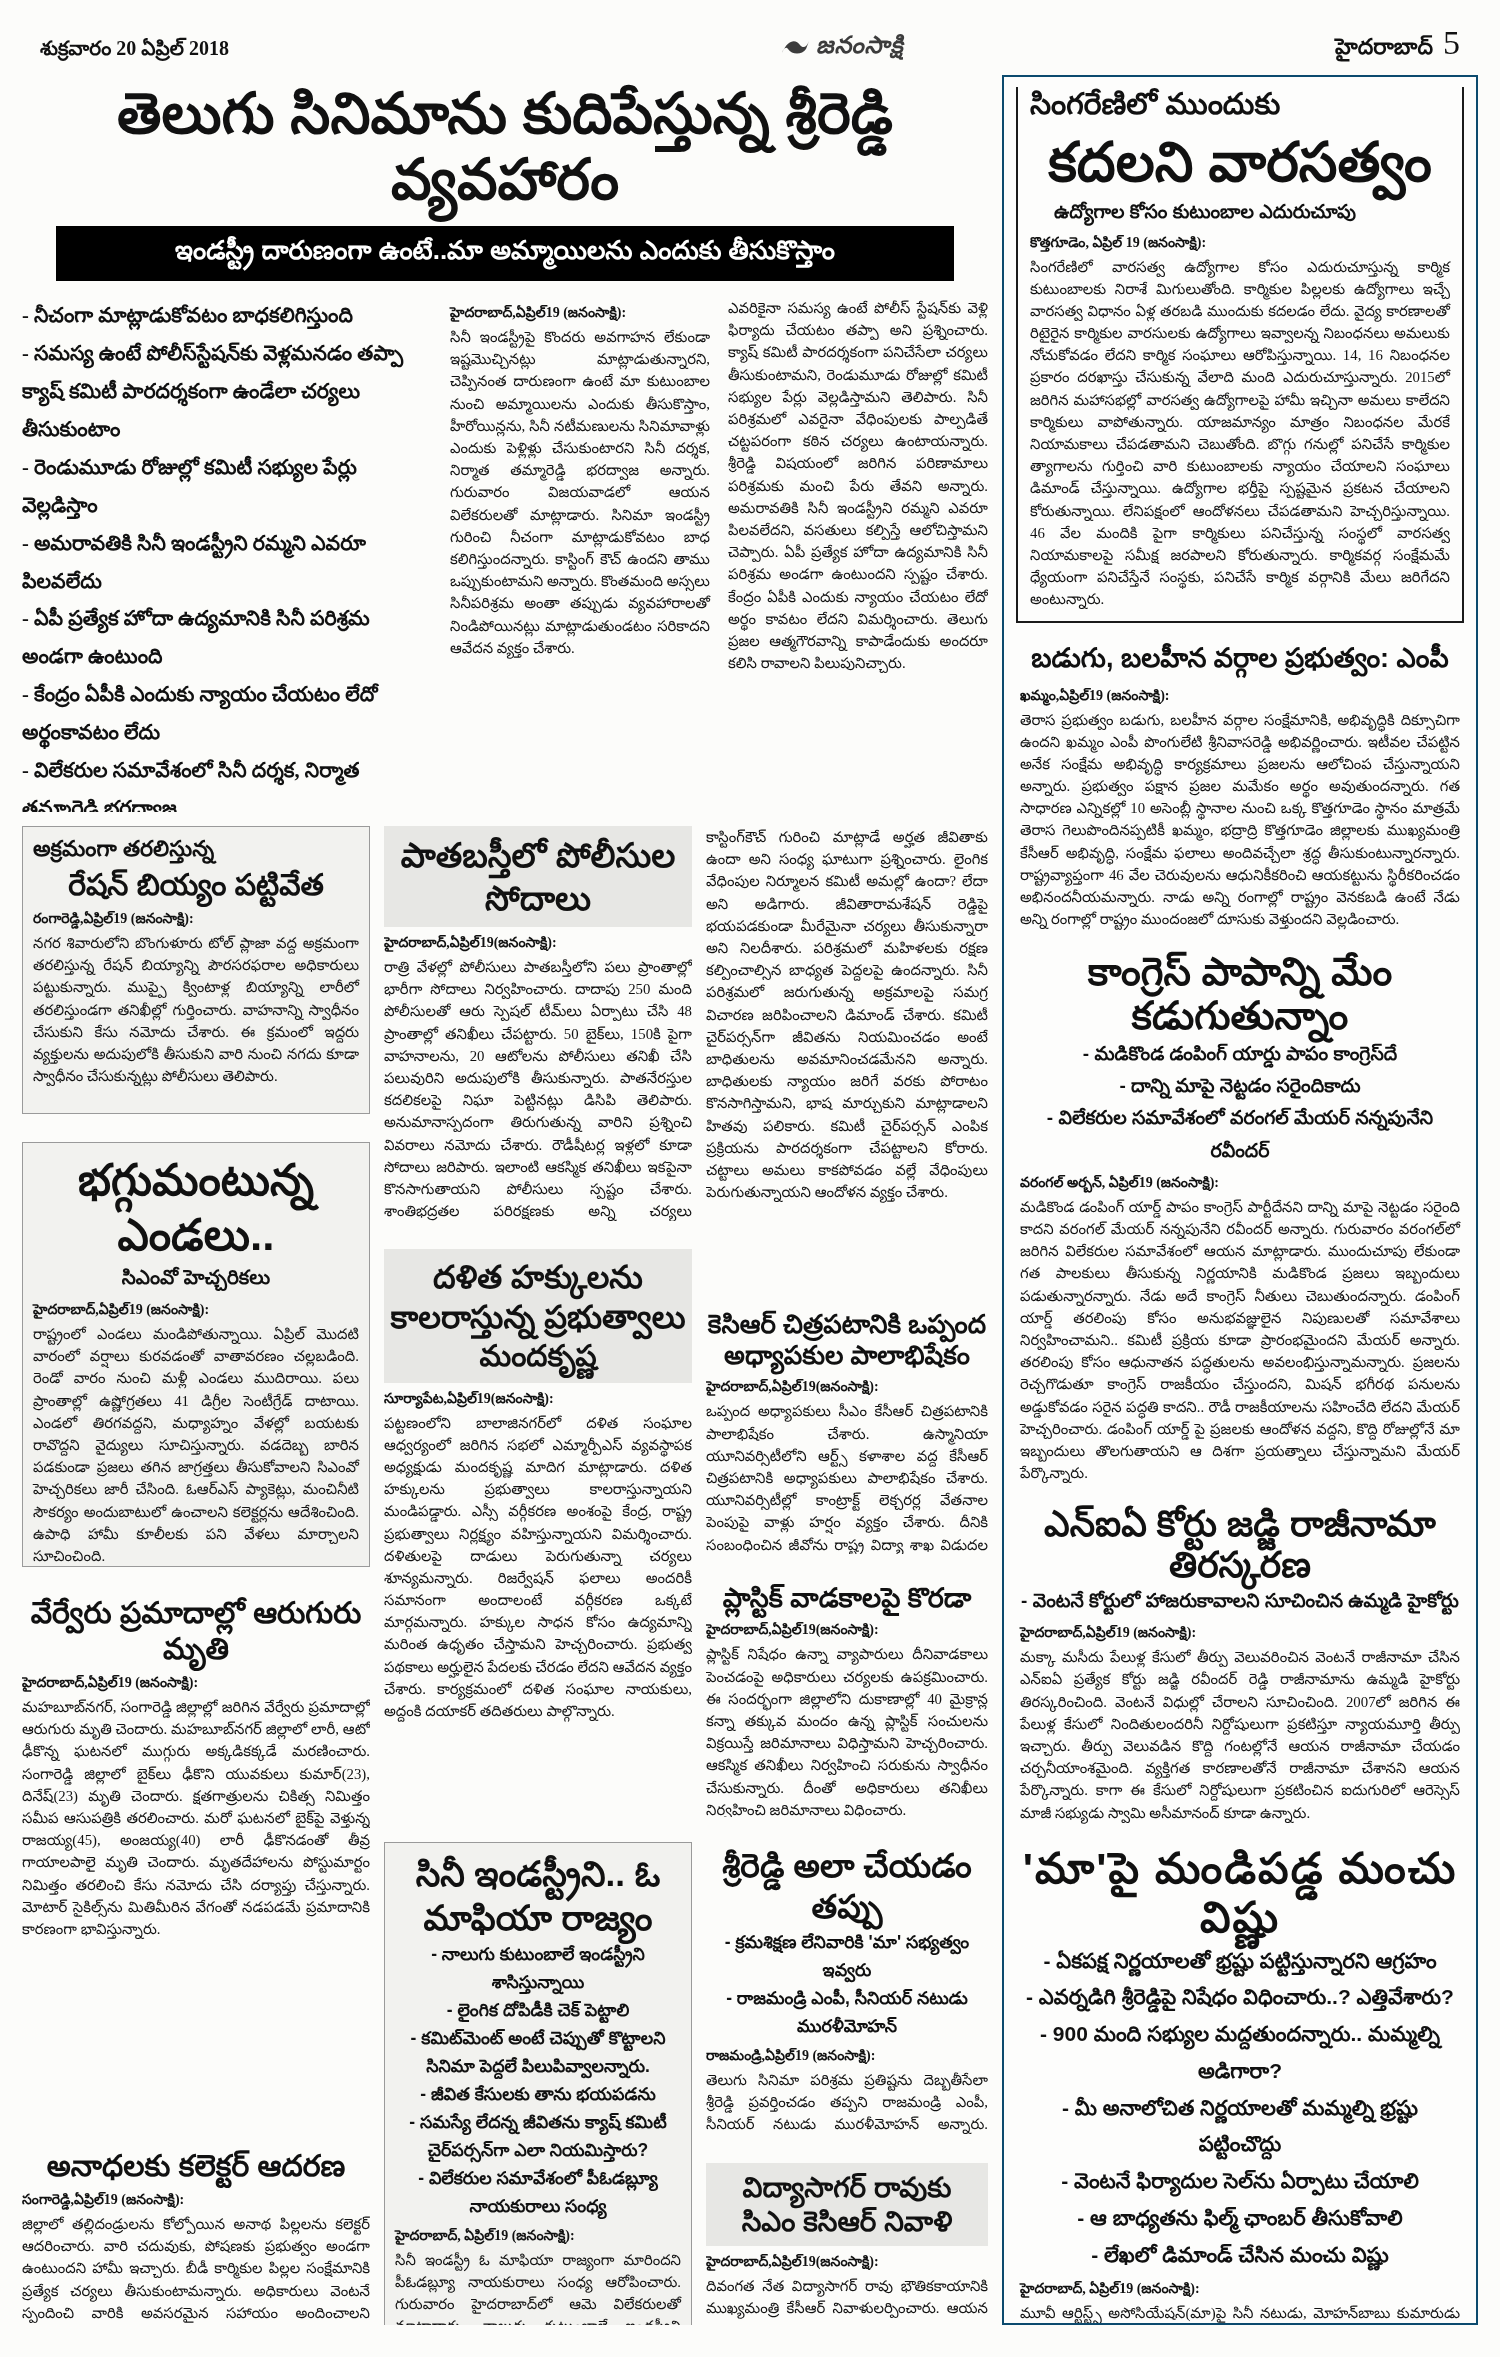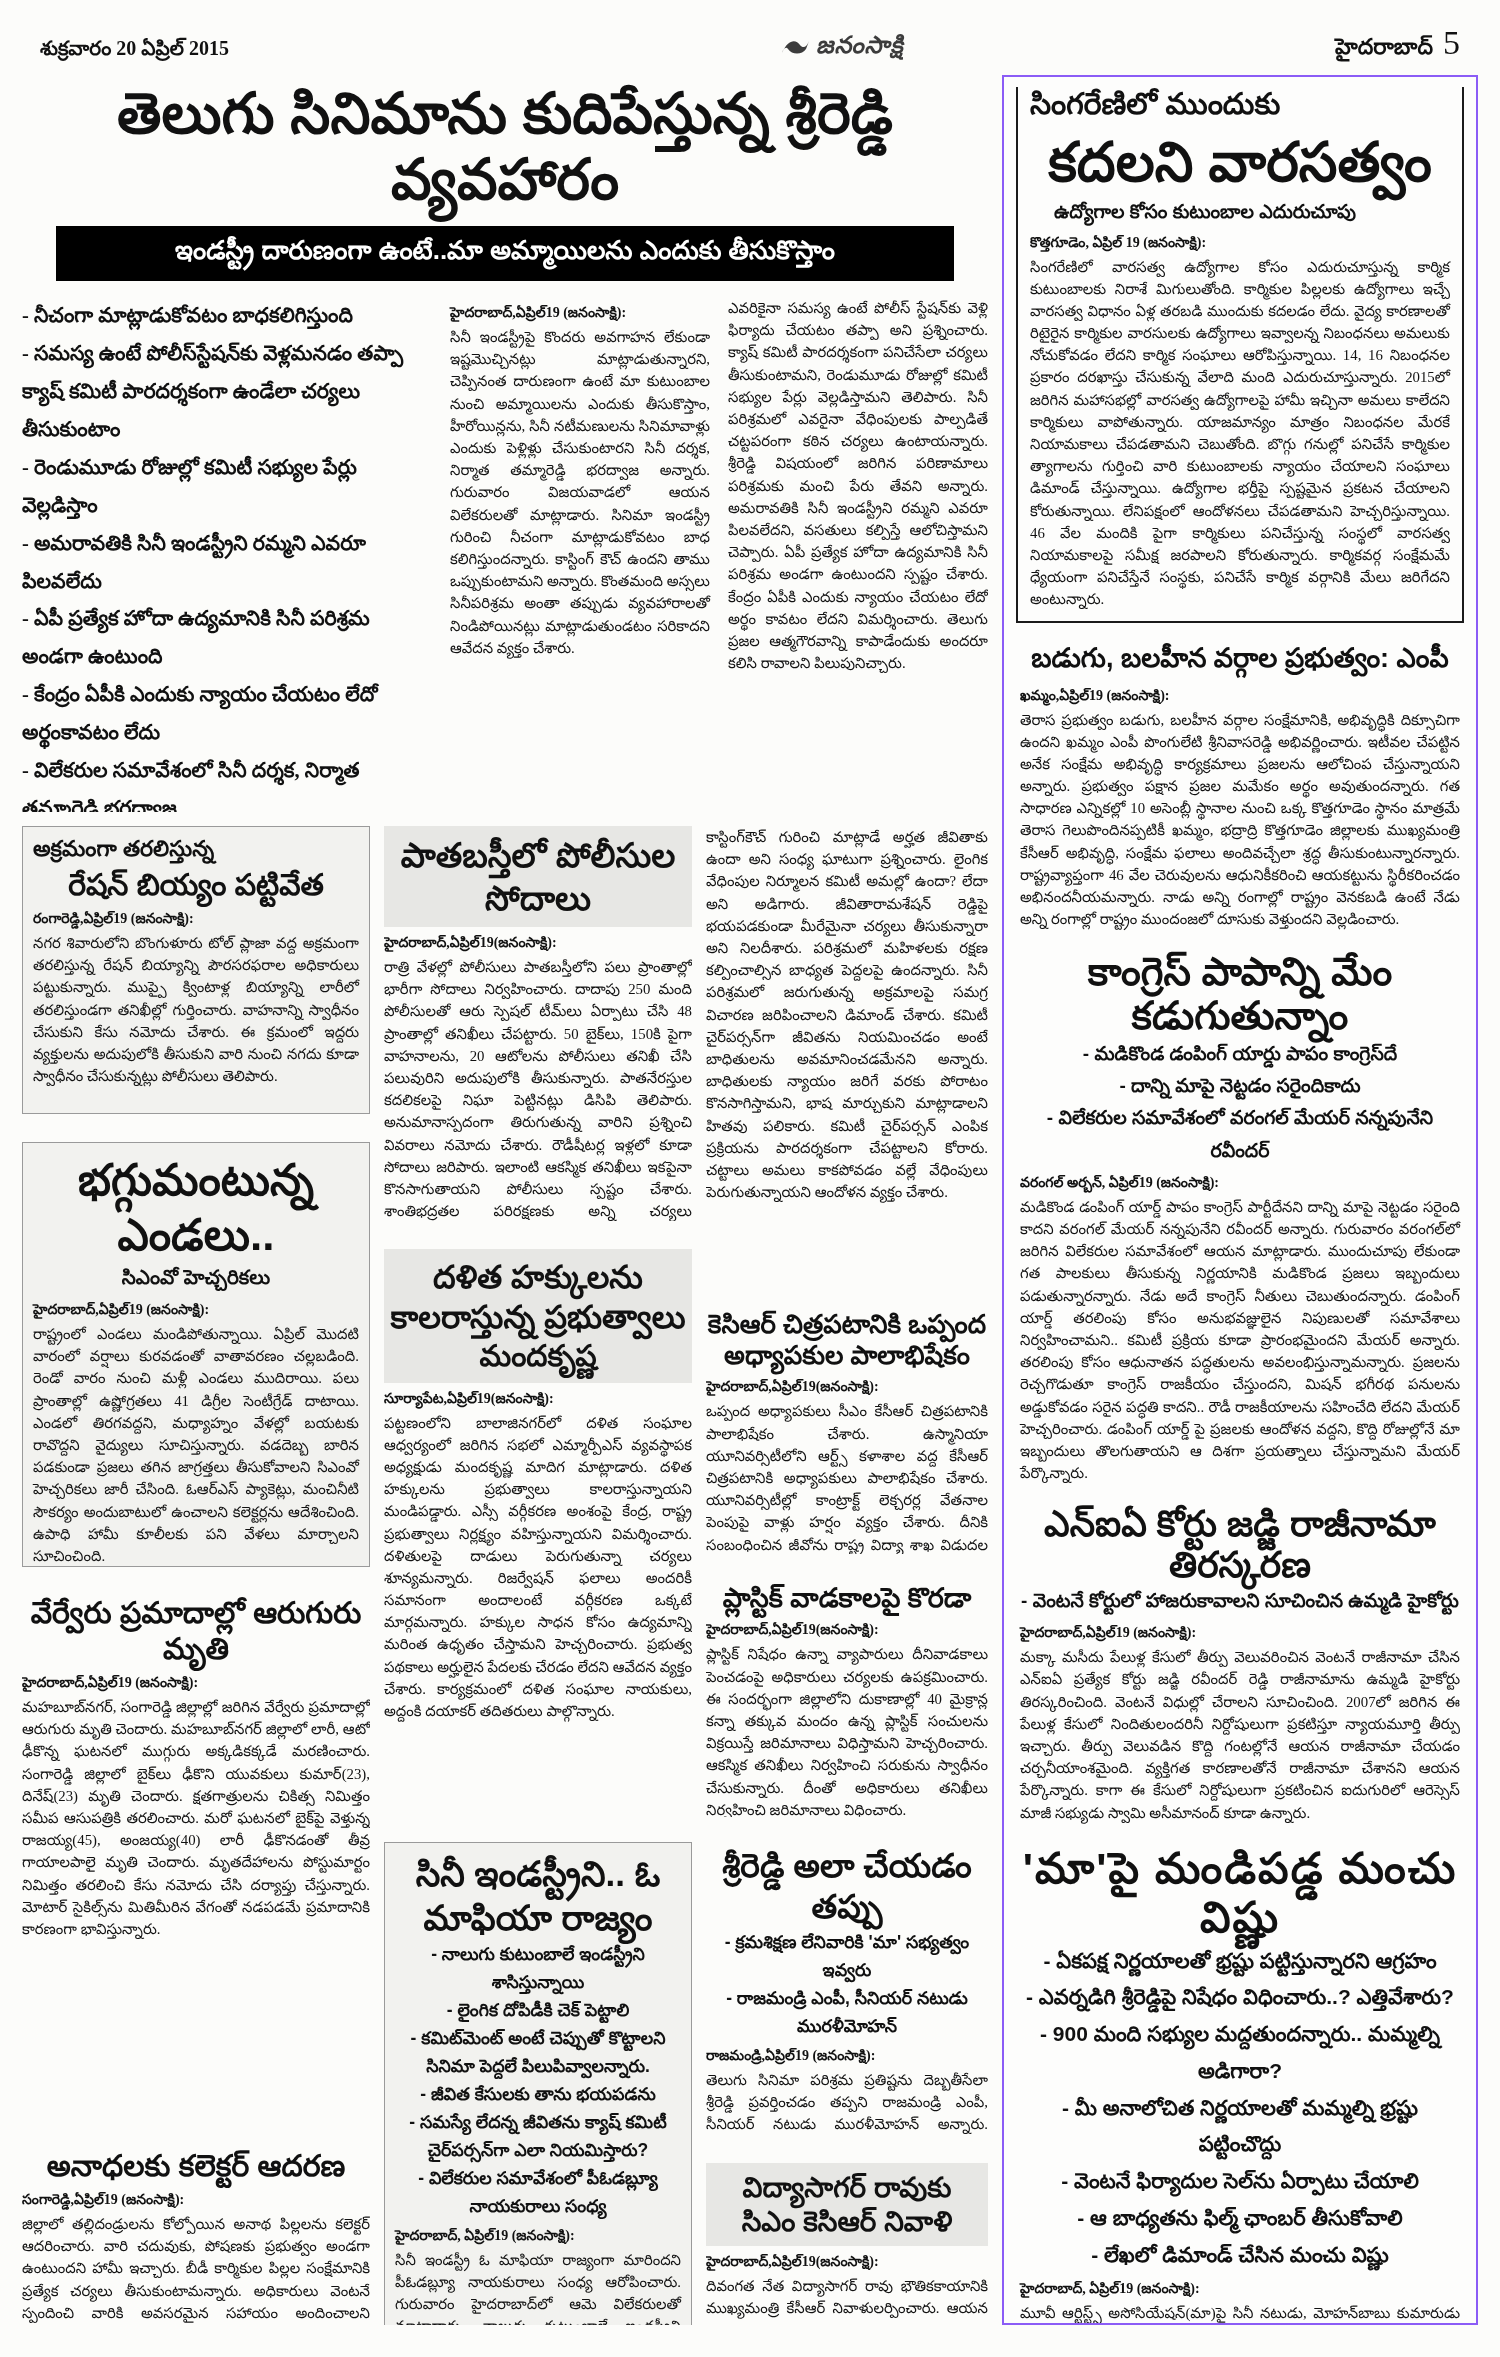--- a/index.html
+++ b/index.html
@@ -12,21 +12,21 @@
   
   .hdr { display:flex; align-items:flex-end; justify-content:space-between; padding:10px 18px 6px 18px; }
   .hdr-date { font-size:20px; font-weight:bold; }
   .masthead { display:flex; align-items:center; gap:6px; color:#3c3c3c; transform:translateX(60px); }
   .masthead-text { font-size:24px; font-weight:bold; font-style:italic; letter-spacing:1px; }
   .hdr-city { font-size:22px; font-weight:bold; display:flex; align-items:baseline; gap:10px; }
   .hdr-pagenum { font-size:34px; font-weight:normal; }
   
   .content { display:flex; gap:14px; margin-top:4px; height:2250px; }
   .left-zone { width:966px; overflow:hidden; }
-  .right-zone { flex:1; border:2px solid #8b5cf6; padding:12px 14px; overflow:hidden; background:#fdfdfc; }
+  .right-zone { flex:1; border:2px solid #0c4a6e; padding:12px 14px; overflow:hidden; background:#fdfdfc; }
   
   .lead-headline { font-size:57px; font-weight:bold; line-height:1.15; letter-spacing:0px;
     text-align:center; margin:6px 0 14px 0; font-family:"Liberation Sans", sans-serif; }
   .lead-bar { background:#000; color:#fff; font-size:26px; font-weight:bold; text-align:center;
     padding:9px 6px; width:93%; margin:8px auto 16px auto; font-family:"Liberation Sans", sans-serif; }
   .lead-grid { display:grid; grid-template-columns:410px 1fr 1fr; gap:18px; height:515px; overflow:hidden; }
   .lead-bullet { font-size:20.5px; font-weight:bold; line-height:1.85; font-family:Liberation Serif, serif; }
   .dateline { font-size:14px; font-weight:bold; margin:8px 0 2px 0; }
   .bodytext { font-size:14.8px; line-height:1.5; text-align:justify; }
   
@@ -52,21 +52,21 @@
   .rz-bullet { font-size:19px; font-weight:bold; line-height:1.7; text-align:center; font-family:"Liberation Sans", sans-serif; }
   .rz-bullet-left { font-size:21px; text-align:center; line-height:1.75; }
   .singareni-box { border:2px solid #1b1b1b; padding:12px 12px 10px 12px; margin:-2px; margin-bottom:10px; }
 </style>
 </head>
 <body>
 
 <div class="page">
 
   <header class="hdr">
-    <div class="hdr-date">శుక్రవారం 20 ఏప్రిల్ 2015</div>
+    <div class="hdr-date">శుక్రవారం 20 ఏప్రిల్ 2018</div>
     <div class="masthead">
       <span aria-hidden="true">
         <svg width="30" height="20" viewBox="0 0 30 20">
             <path d="M2 16 C8 2, 16 2, 20 8 C23 12, 27 10, 29 4 L26 12 C22 18, 12 18, 8 12 C6 9, 3 12, 2 16 Z" fill="#3c3c3c"></path>
           </svg>
       </span>
       <span class="masthead-text">జనంసాక్షి</span>
     </div>
     <div class="hdr-city">
       <span>హైదరాబాద్</span>

